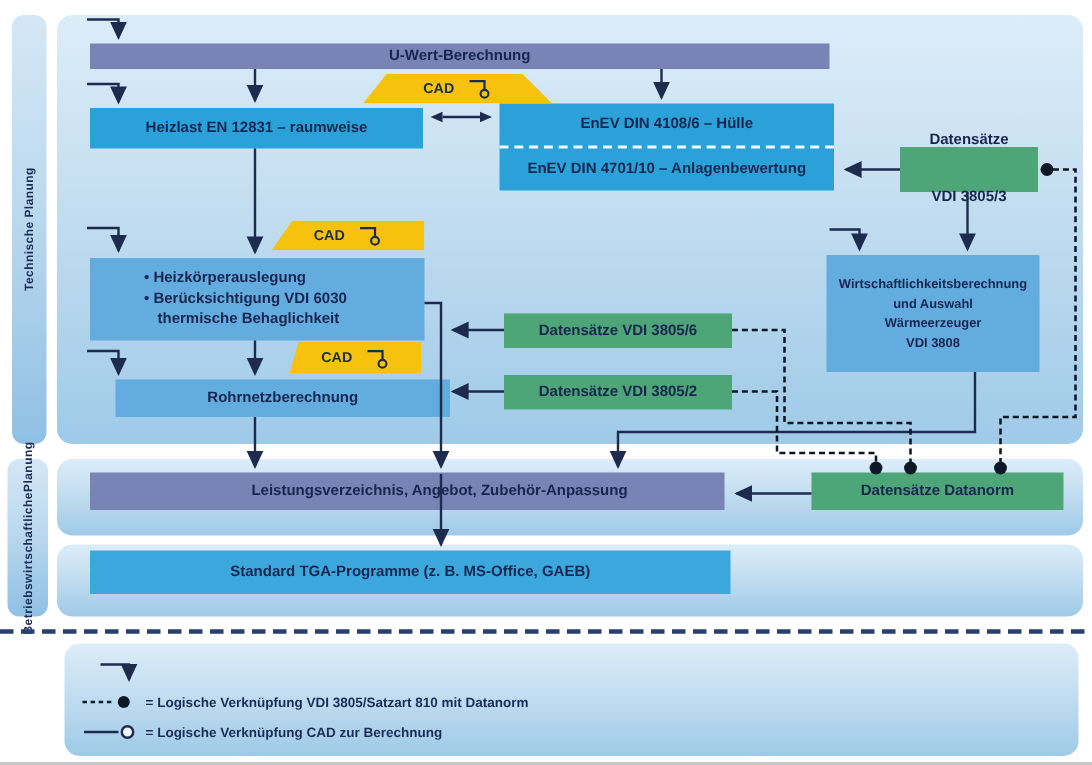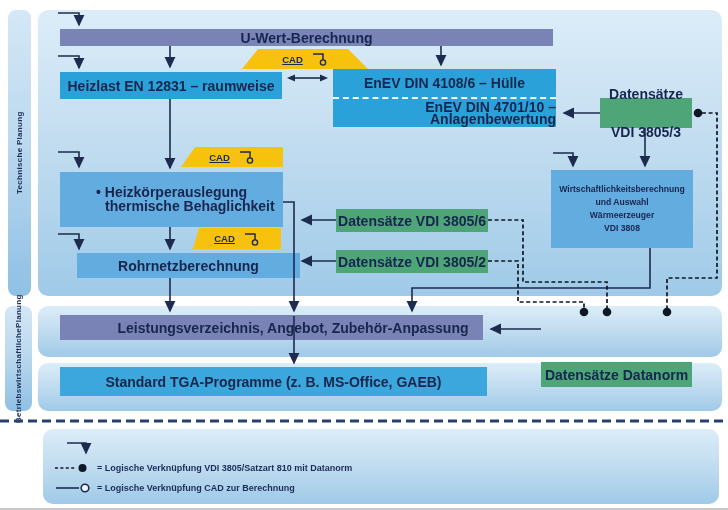--- a/index.html
+++ b/index.html
@@ -17,34 +17,34 @@
     background:linear-gradient(180deg,#d4e7f6 0%,#bcd9ee 45%,#8fc0e4 100%);
   }
   .vwrap{
     width:100%;height:100%;display:flex;align-items:center;justify-content:center;
     writing-mode:vertical-rl;transform:rotate(180deg);
     font-size:8px;font-weight:bold;color:#1c2c58;letter-spacing:.3px;text-align:center;
   }
   .vwrap span{display:block;margin:0 1px;}
   .box{
     position:absolute;display:flex;flex-direction:column;align-items:center;justify-content:center;
-    font-weight:bold;color:#17264e;text-align:center;font-size:14px;line-height:12px;box-sizing:border-box;
+    font-weight:bold;color:#17264e;text-align:center;font-size:10px;line-height:12px;box-sizing:border-box;
   }
   .cyan{background:#2aa2d9;text-align:right;}
   .cyan2{background:#3ca7dc;}
   .lblue{background:#63acdf;}
   .purple{background:#7a83b6;}
   .green{background:#4da578;gap:26px;}
   .enev-row{width:100%;flex:1;display:flex;align-items:center;justify-content:center;}
   .enev-row.first{border-bottom:2px dashed rgba(255,255,255,.95);}
   .bullets{align-items:flex-start;padding-left:36px;text-align:left;line-height:13.5px;}
   .bullets .indent{padding-left:9px;}
   .flag{
     position:absolute;background:#f6c20d;display:flex;align-items:center;justify-content:center;gap:9px;
-    font-size:9.5px;font-weight:bold;color:#1c2b4e;text-decoration:underline;
+    font-size:9.5px;font-weight:bold;color:#1c2b4e;
   }
   .flag svg{display:block;}
   .legend-text{
     position:absolute;font-size:9px;font-weight:bold;color:#1c2c58;line-height:11px;white-space:nowrap;
   }
   .overlay{position:absolute;left:0;top:0;pointer-events:none;}
 </style>
 </head>
 <body>
 
@@ -79,20 +79,21 @@
     <div class="enev-row first">
         <span>EnEV DIN 4108/6 – Hülle</span>
       </div>
     <div class="enev-row">
         <span>EnEV DIN 4701/10 – Anlagenbewertung</span>
       </div>
   </div>
 
   <div class="box lblue bullets" style="left:60px;top:172px;width:223px;height:55px;">
     <span>• Heizkörperauslegung</span>
+    <span>• Berücksichtigung VDI 6030</span>
     <span class="indent">thermische Behaglichkeit</span>
   </div>
 
   <div class="box lblue" style="left:60px;top:253px;width:223px;height:25px;margin-left:17px;">
     <span>Rohrnetzberechnung</span>
   </div>
 
   <div class="box lblue" style="left:551px;top:170px;width:142px;height:78px;font-size:8.6px;line-height:13px;">
     <span>Wirtschaftlichkeitsberechnung</span>
     <span>und Auswahl</span>
@@ -106,21 +107,21 @@
   </div>
 
   <div class="box green" style="left:336px;top:209px;width:152px;height:23px;">
     <span>Datensätze VDI 3805/6</span>
   </div>
 
   <div class="box green" style="left:336px;top:250px;width:152px;height:23px;">
     <span>Datensätze VDI 3805/2</span>
   </div>
 
-  <div class="box green" style="left:541px;top:315px;width:151px;height:25px;margin-top:47px;">
+  <div class="box green" style="left:541px;top:315px;width:168px;height:25px;">
     <span>Datensätze Datanorm</span>
   </div>
 
   <div class="box purple" style="left:60px;top:315px;width:423px;height:25px;padding-left:43px;">
     <span>Leistungsverzeichnis, Angebot, Zubehör-Anpassung</span>
   </div>
 
   <div class="box cyan2" style="left:60px;top:367px;width:427px;height:29px;">
     <span>Standard TGA-Programme (z. B. MS-Office, GAEB)</span>
   </div>

